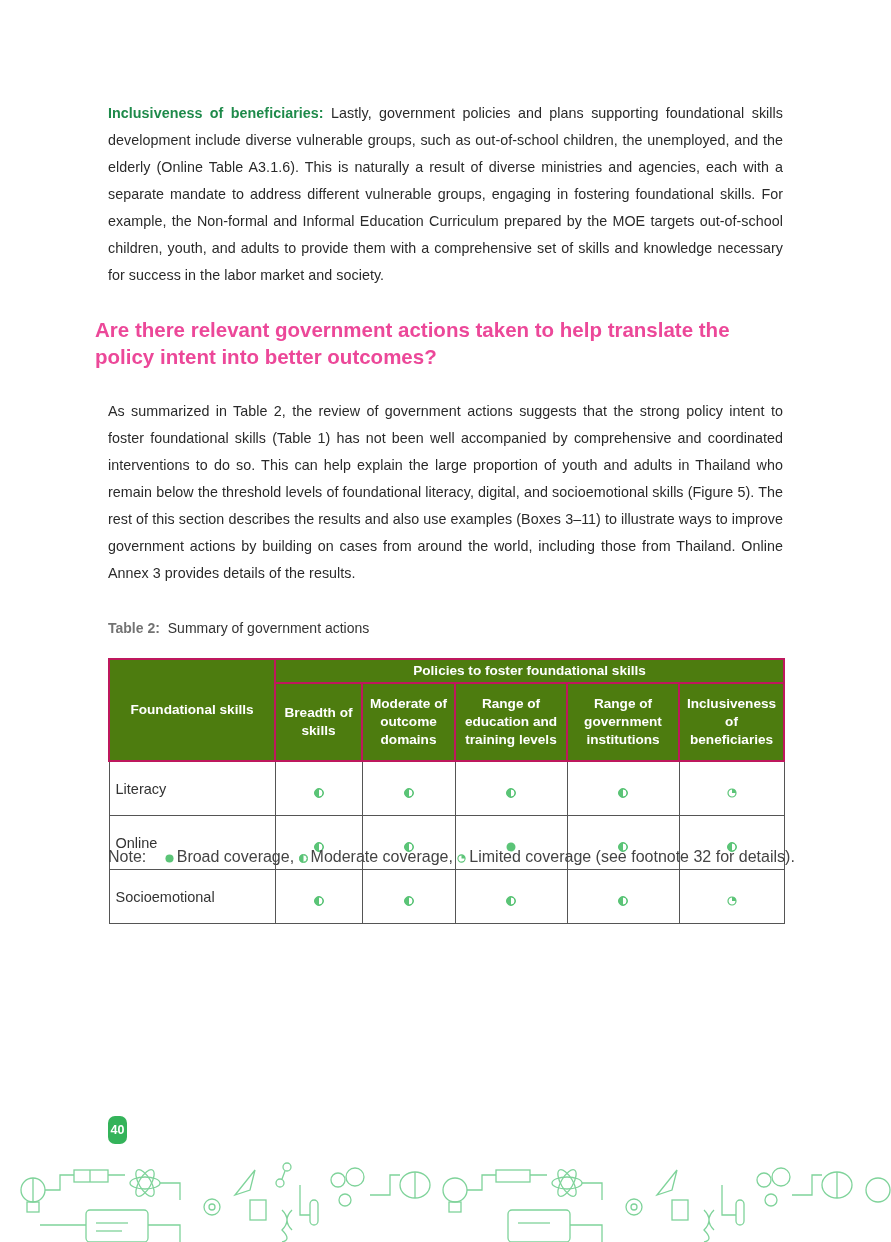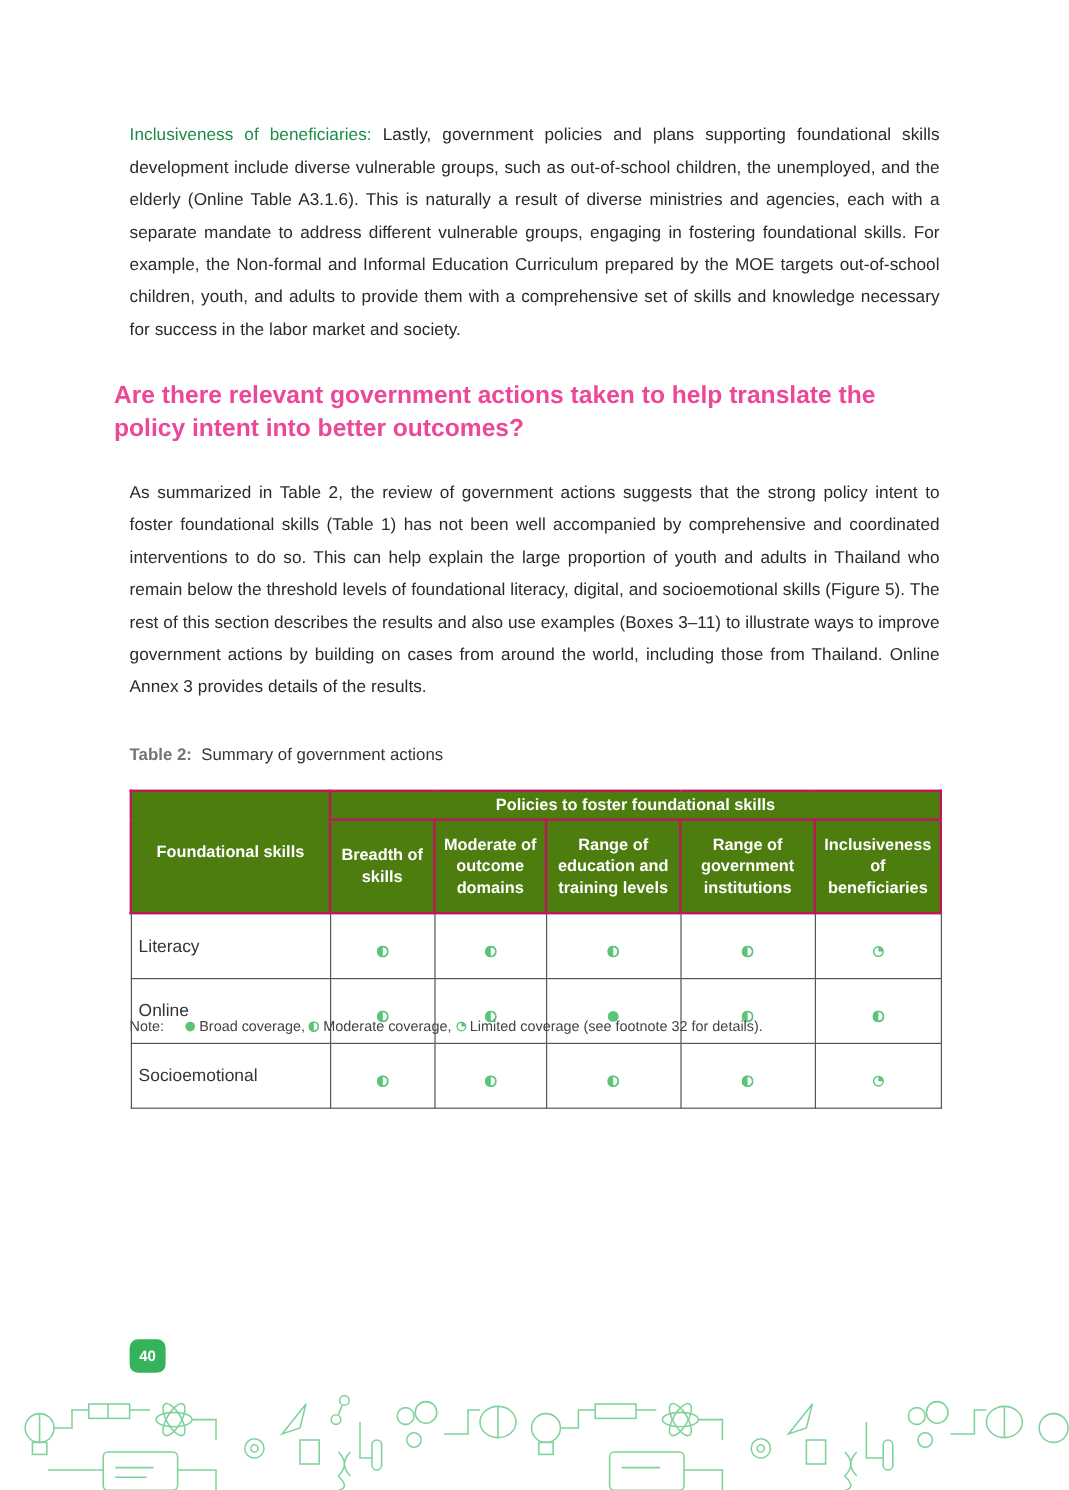--- a/index.html
+++ b/index.html
@@ -1,38 +1,38 @@
 <!DOCTYPE html>
 <html><head>
 <meta charset="utf-8">
 <style>
   html, body { margin: 0; padding: 0; background: #ffffff; }
   body { width: 891px; height: 1242px; position: relative; overflow: hidden;
          font-family: "Liberation Sans", "DejaVu Sans", sans-serif; color: #2b2b2b; }
   .content { position: absolute; left: 108px; top: 100px; width: 675px; }
   .para { font-size: 14.3px; line-height: 27px; text-align: justify; margin: 0; color: #2a2a2a; letter-spacing: 0.05px; }
-  .lead { color: #1e8a4a; font-weight: normal; }
+  .lead { color: #1e8a4a; font-weight: bold; }
   .heading { position: absolute; left: 95px; top: 316px; width: 680px; margin: 0;
              font-size: 20.5px; line-height: 27px; font-weight: bold; color: #ec4899; }
   .para2 { position: absolute; left: 108px; top: 398px; width: 675px; }
   .caption { position: absolute; left: 108px; top: 620px; font-size: 14px; color: #333; }
   .caption .lbl { color: #737373; font-weight: bold; margin-right: 4px; }
   table.summary { position: absolute; left: 108px; top: 658px; width: 675px;
                   border-collapse: collapse; table-layout: fixed; font-size: 14px; }
   table.summary th { background: #4d7c0f; color: #ffffff; font-weight: bold; font-size: 13.6px;
                      line-height: 18px; border: 2px solid #be185d; padding: 0 2px; text-align: center; }
   table.summary th.top { height: 22px; border-bottom: 1px solid #3a8a55; }
   table.summary th.sub { height: 76px; }
   table.summary td { border: 1px solid #555; height: 23px; text-align: center; padding: 15px; background: #fff; }
   table.summary td.rowlbl { text-align: left; padding-left: 6px; font-size: 14.5px; color: #333; }
   .dot { display: inline-block; width: 10px; height: 10px; vertical-align: middle; }
-  .note { position: absolute; left: 108px; top: 848px; font-size: 12px; color: #444; text-align: center; }
+  .note { position: absolute; left: 108px; top: 848px; font-size: 16px; color: #444; text-align: center; }
   .note .gap { display: inline-block; width: 14px; }
   .note .ldot { display: inline-block; width: 9px; height: 9px; vertical-align: -1px; margin-right: 3px; }
-  .pagenum { position: absolute; left: 108px; top: 1116px; width: 30px; height: 28px; background: #34b35a;
+  .pagenum { position: absolute; left: 108px; top: 1116px; width: 19px; height: 28px; background: #34b35a;
              color: #fff; border-radius: 7px; font-weight: bold; font-size: 12.5px; text-align: center; line-height: 28px; }
   .footer-art { position: absolute; left: 0; top: 1155px; width: 891px; height: 87px; }
 </style>
 </head>
 <body>
 
 <div class="content">
   <p class="para"><span class="lead">Inclusiveness of beneficiaries:</span><span> Lastly, government policies and plans supporting foundational skills development include diverse vulnerable groups, such as out-of-school children, the unemployed, and the elderly (Online Table A3.1.6). This is naturally a result of diverse ministries and agencies, each with a separate mandate to address different vulnerable groups, engaging in fostering foundational skills. For example, the Non-formal and Informal Education Curriculum prepared by the MOE targets out-of-school children, youth, and adults to provide them with a comprehensive set of skills and knowledge necessary for success in the labor market and society.</span></p>
 </div>
 

